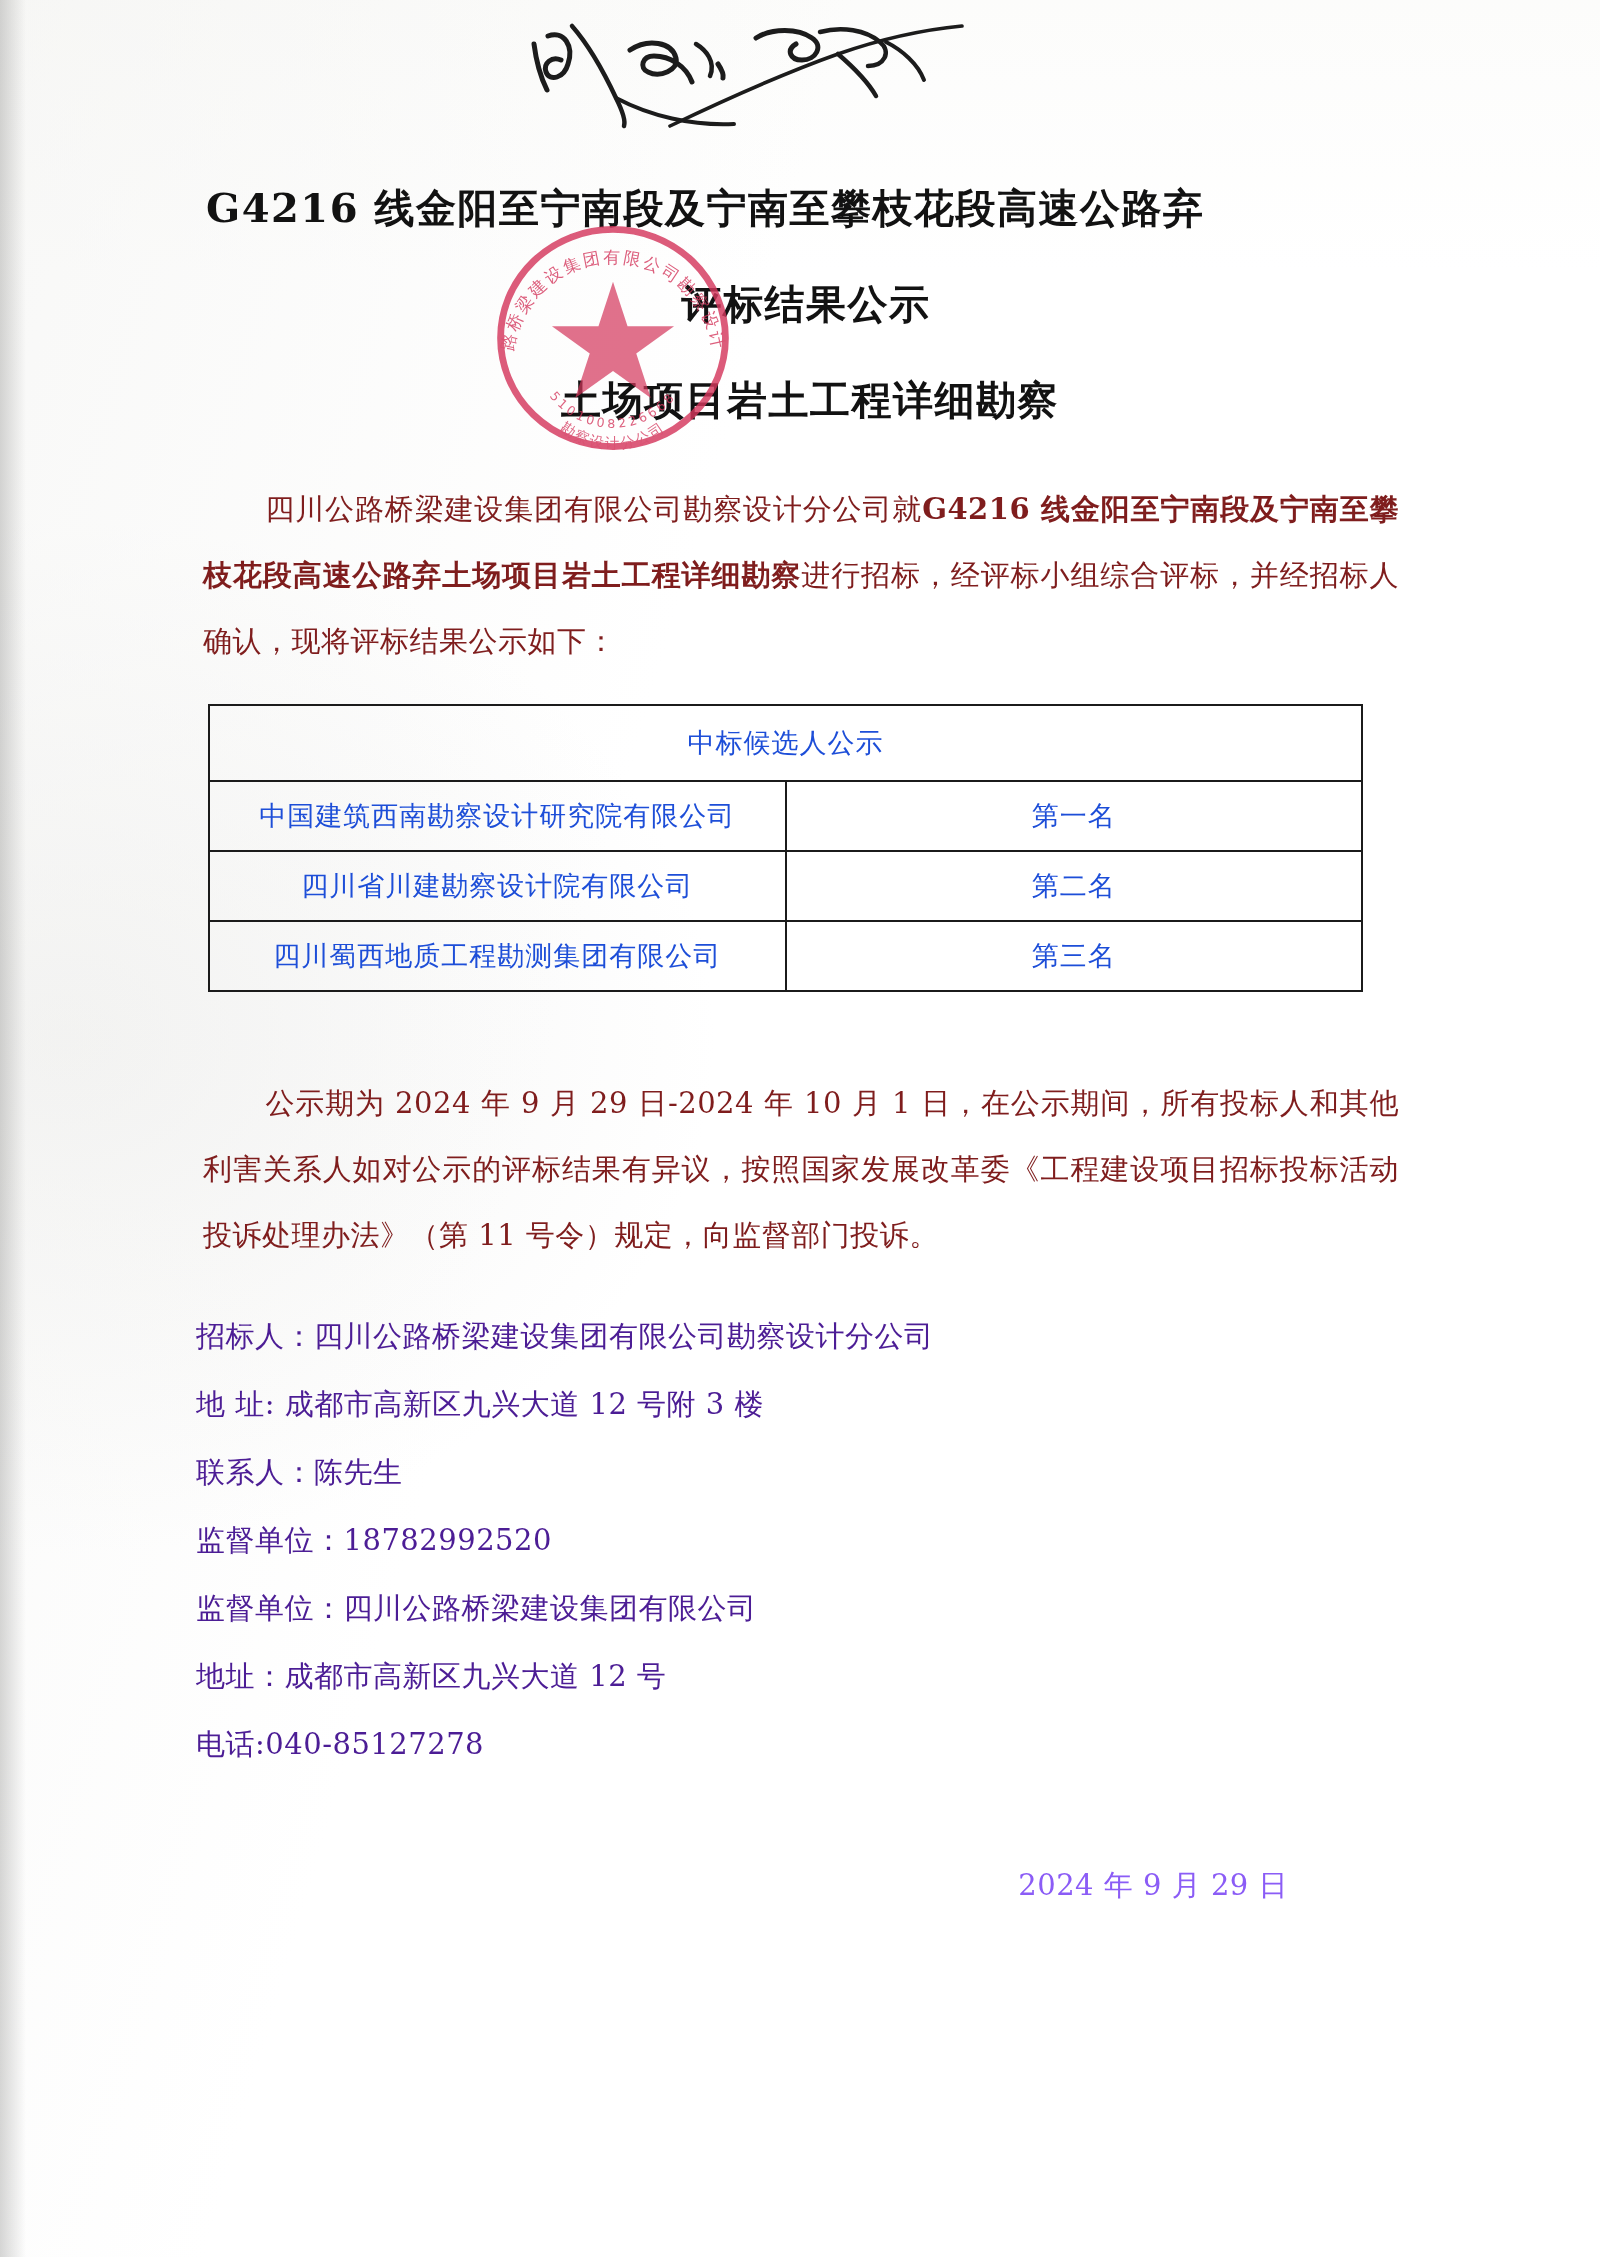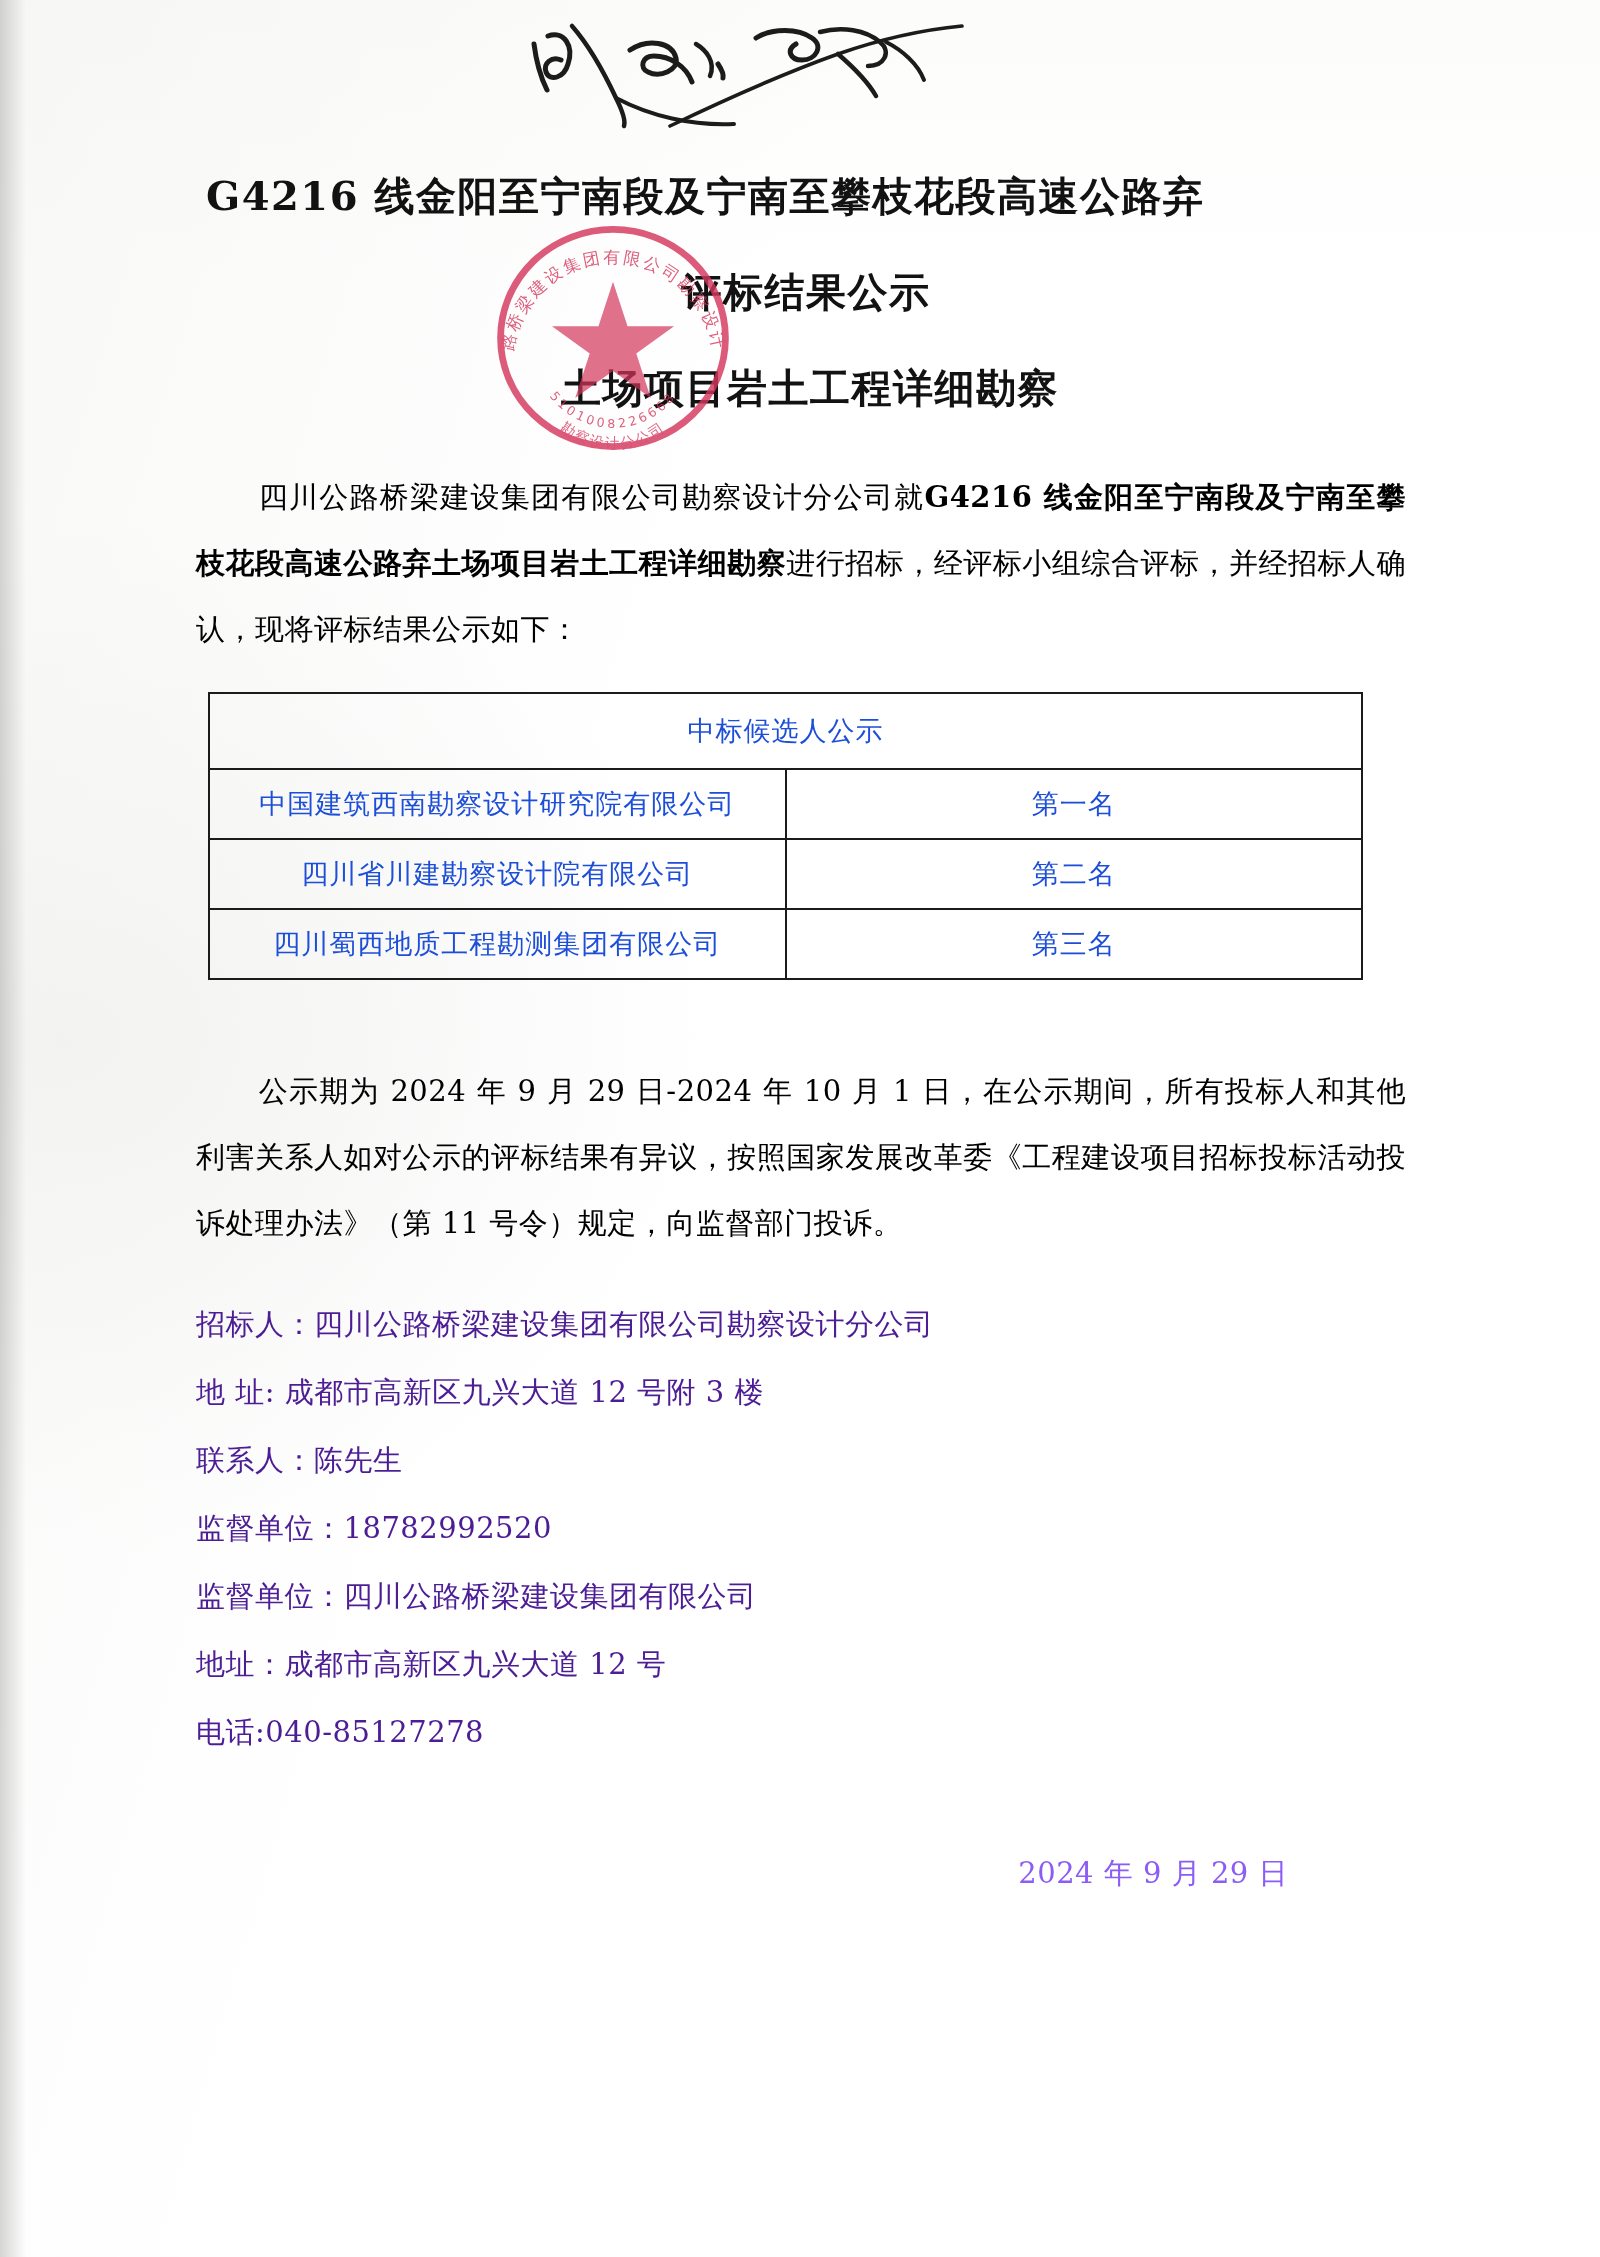--- a/index.html
+++ b/index.html
@@ -23,21 +23,21 @@
     inset: 0;
     background:
       linear-gradient(106deg, rgba(242,242,240,0.55) 0%, rgba(255,255,255,0) 38%),
       linear-gradient(180deg, rgba(250,250,248,0.6) 0%, rgba(255,255,255,0) 12%),
       radial-gradient(ellipse at 4% 46%, rgba(228,228,226,0.45) 0%, rgba(255,255,255,0) 30%);
     pointer-events: none;
   }
   .content {
     position: absolute;
     left: 196px;
-    top: 0;
+    top: 12px;
     width: 1210px;
     height: 2209px;
   }
 
   
   .title-block {
     margin-top: 148px;
     text-align: center;
   }
   .title-line {
@@ -53,22 +53,22 @@
   .title-line.l2 { text-align: center; padding-left: 18px; }
   .title-line.l3 { text-align: center; padding-left: 10px; }
 
   
   .para {
     font-size: 29px;
     line-height: 66px;
     letter-spacing: 0.5px;
     text-align: justify;
     text-justify: inter-ideograph;
-    color: #000000;
-    margin: 0;
+    color: #7f1d1d;
+    margin: 7px;
   }
   .para.first { margin-top: 28px; }
   .para .ind { display: inline-block; width: 62px; }
   .bold-seg { font-weight: bold; }
 
   
   .tbl-wrap { margin-top: 30px; }
   table.result {
     border-collapse: collapse;
     width: 1155px;

